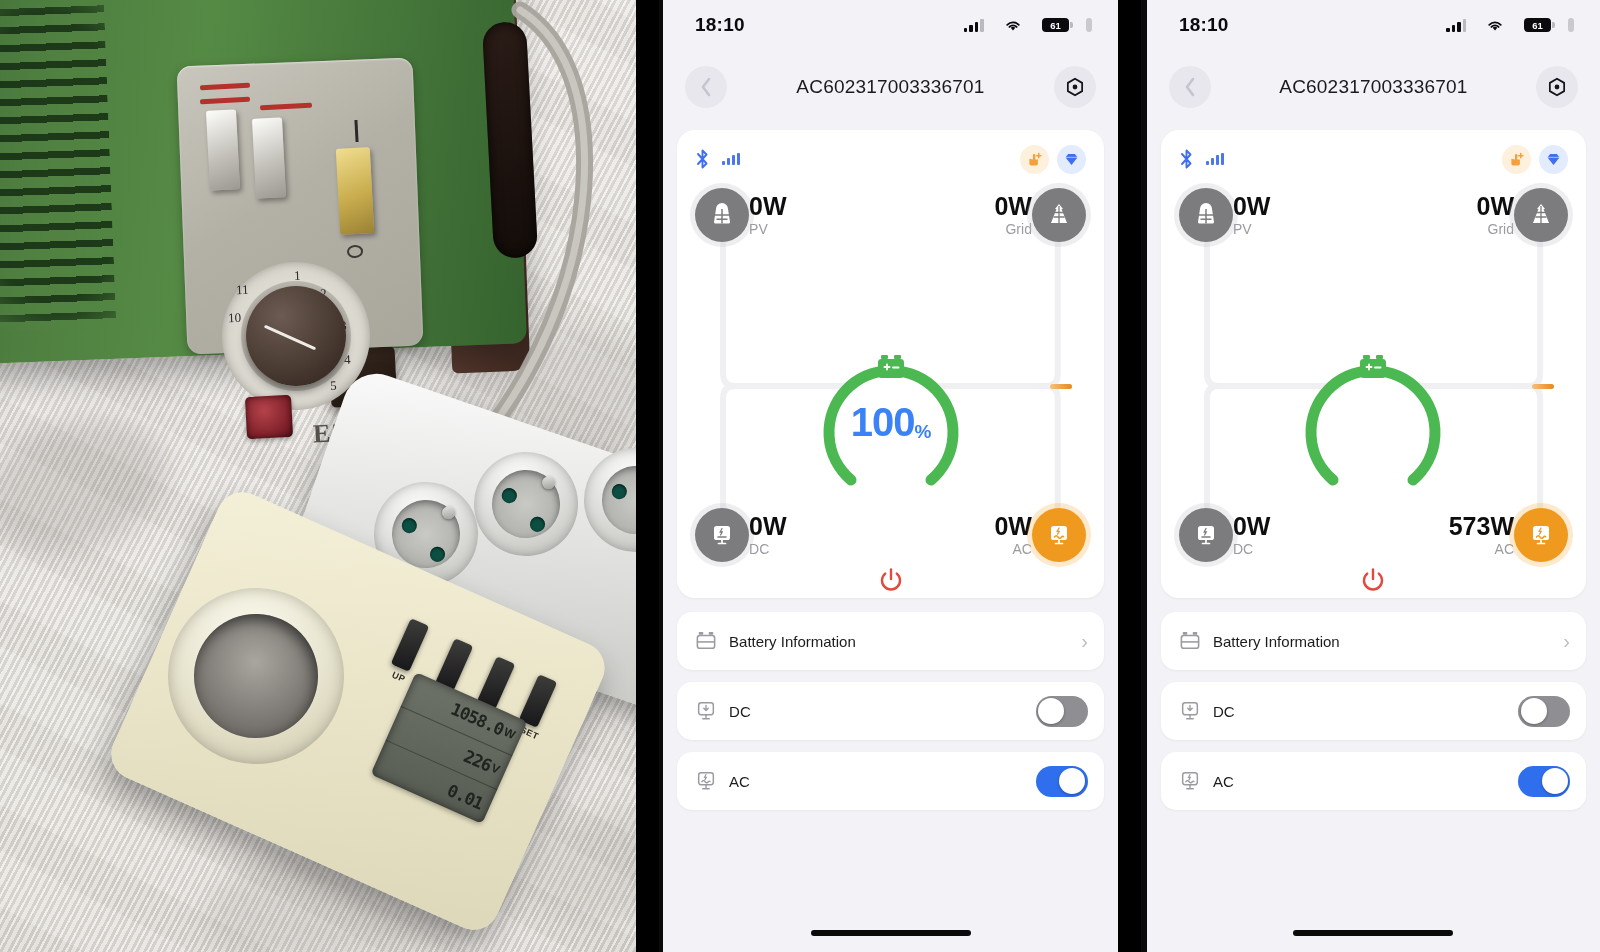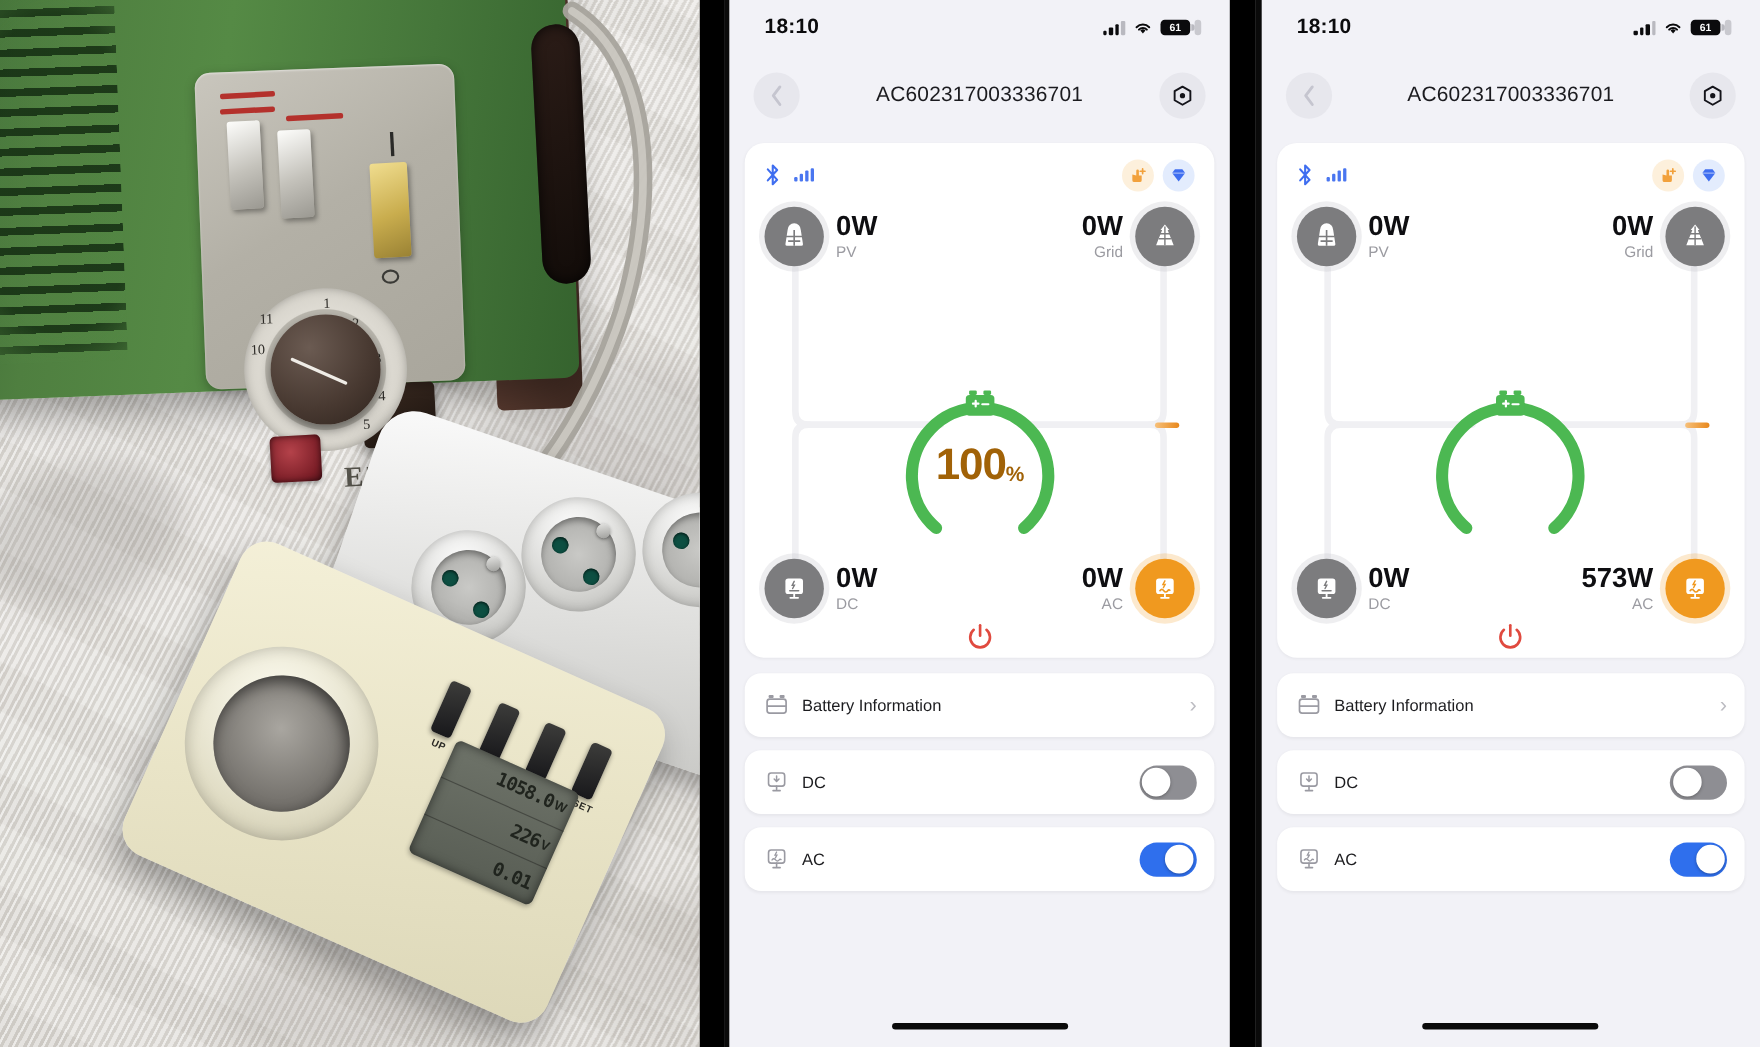--- a/index.html
+++ b/index.html
@@ -169,21 +169,21 @@
 
   
   .phone {
     position:relative; width:516px; height:952px; background:#f2f2f7;
     border-left:4px solid #0a0a0a; overflow:hidden;margin-left:23px;
   }
   .phone.second { border-left:6px solid #0a0a0a; }
 
   .statusbar{height:50px;display:flex;align-items:center;justify-content:space-between;padding:0 26px 0 32px;}
   .clock{font-size:19px;font-weight:700;color:#0b0b0d;letter-spacing:.2px;}
-  .sb-right{display:flex;align-items:center;gap:7px;}
+  .sb-right{display:flex;align-items:center;gap:20px;}
   .cell{display:flex;align-items:flex-end;gap:2px;height:13px;}
   .cell i{display:block;width:3.5px;background:#0b0b0d;border-radius:1px;}
   .cell i:nth-child(1){height:4px;} .cell i:nth-child(2){height:7px;}
   .cell i:nth-child(3){height:10px;} .cell i:nth-child(4){height:13px;background:#b9b9c0;}
   .wifi{width:18px;height:13px;}
   .batt{position:relative;width:27px;height:14px;border-radius:4px;background:#0b0b0d;display:flex;align-items:center;justify-content:center;}
   .batt span{font-size:9.5px;font-weight:700;color:#fff;}
   .batt::after{content:"";position:absolute;right:-4px;top:4px;width:3px;height:6px;background:#b9b9c0;border-radius:0 2px 2px 0;}
   .batt-tail{width:6px;height:14px;border-radius:3px;background:#c9c9cf;margin-left:-3px;}
 
@@ -201,42 +201,42 @@
   .ct-right{display:flex;align-items:center;gap:8px;}
   .mini-sig{display:flex;align-items:flex-end;gap:2px;height:12px;}
   .mini-sig i{display:block;width:3px;background:#4a76f0;border-radius:1px;}
   .mini-sig i:nth-child(1){height:4px;} .mini-sig i:nth-child(2){height:7px;}
   .mini-sig i:nth-child(3){height:10px;} .mini-sig i:nth-child(4){height:12px;}
   .badge{width:29px;height:29px;border-radius:50%;display:flex;align-items:center;justify-content:center;}
   .badge-orange{background:#fdf0dc;}
   .badge-blue{background:#e3ecfd;}
 
   .flow{position:relative;height:400px;margin-top:6px;}
-  .node{position:absolute;display:flex;align-items:center;gap:11px;}
+  .node{position:absolute;display:flex;align-items:center;}
   .node-circle{
     width:54px;height:54px;border-radius:50%;background:#7c7c7e;
     display:flex;align-items:center;justify-content:center;
     box-shadow:0 0 0 5px rgba(200,200,205,.30);
   }
   .node-circle.amber{background:#f0991f;box-shadow:0 0 0 5px rgba(240,153,31,.22);}
   .node-txt .val{font-size:25px;font-weight:700;color:#0e0e11;line-height:1.05;}
   .node-txt .lbl{font-size:14px;color:#9b9ba1;margin-top:1px;}
   .node.right{flex-direction:row-reverse;}
   .node.right .node-txt{text-align:right;}
 
   .pv{left:0;top:10px;}
   .grid{right:0;top:10px;}
   .dc{left:0;bottom:16px;}
   .ac{right:0;bottom:16px;}
 
   .pipes{position:absolute;left:0;top:0;width:100%;height:100%;}
   .gauge{position:absolute;left:50%;top:152px;transform:translateX(-50%);width:172px;height:172px;}
   .gauge-num{
     position:absolute;left:0;right:0;top:70px;text-align:center;
-    font-size:40px;font-weight:700;color:#a16207;letter-spacing:-1px;
+    font-size:40px;font-weight:700;color:#3b82f6;letter-spacing:-1px;
   }
   .gauge-num sub{font-size:19px;font-weight:700;vertical-align:baseline;position:relative;top:2px;}
   .batt-ico{position:absolute;left:50%;top:24px;transform:translateX(-50%);}
   .flowdash{position:absolute;width:22px;height:5px;border-radius:3px;background:linear-gradient(90deg,#f6c07a,#e8881c);}
 
   .powerbtn{position:absolute;left:50%;bottom:-22px;transform:translateX(-50%);}
 
   .list{margin:14px 14px 0;display:flex;flex-direction:column;gap:12px;}
   .row{
     background:#fff;border-radius:15px;height:58px;display:flex;align-items:center;

